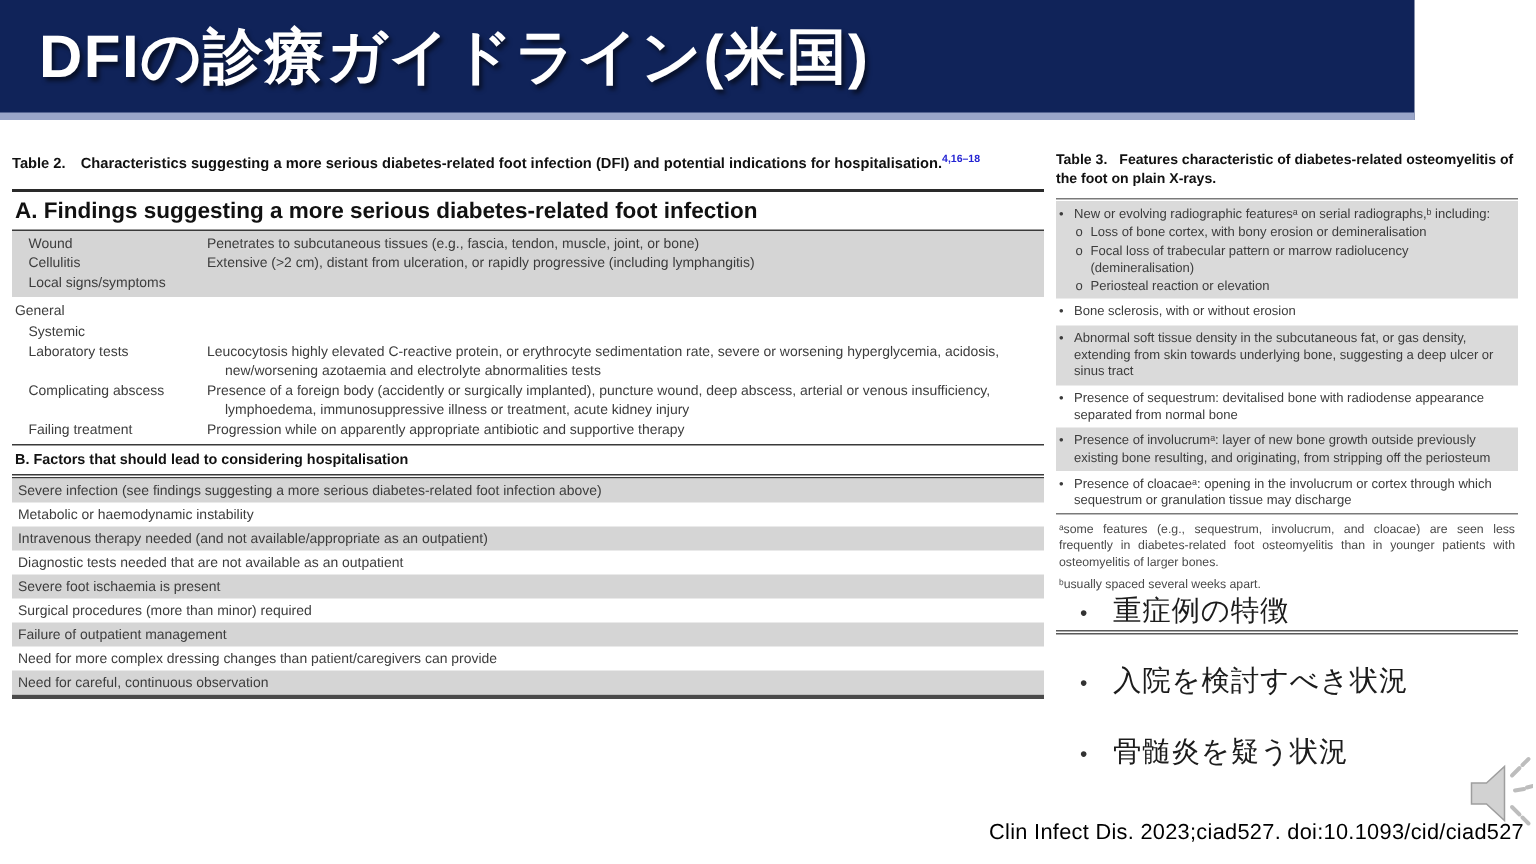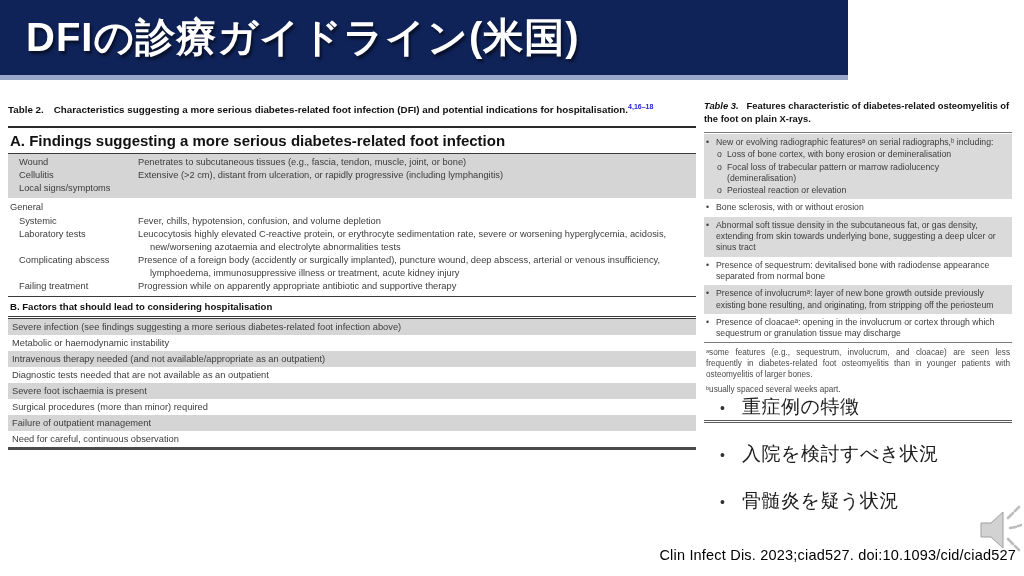--- a/index.html
+++ b/index.html
@@ -1,20 +1,20 @@
 <!DOCTYPE html>
 <html><head>
 <meta charset="utf-8">
 <style>
   * { margin:0; padding:0; box-sizing:border-box; }
   body { font-family:"Liberation Sans","DejaVu Sans",sans-serif; background:#888; }
   .slide { position:relative; width:1024px; height:576px; background:#ffffff; overflow:hidden; }
 
   
-  .header-band { position:absolute; top:0; left:0; width:848px; height:80px;
+  .header-band { position:absolute; top:0; left:0; width:943px; height:80px;
     background:#102359; border-bottom:5px solid #9AA6C9; display:flex; align-items:center; }
   .header-title { color:#ffffff; font-size:40px; font-weight:800; letter-spacing:1px;
     padding-left:26px; text-shadow:2px 3px 3px rgba(0,0,0,0.55); white-space:nowrap; }
 
   
   .table2 { position:absolute; left:8px; top:103px; width:688px; color:#3c3c3c; font-size:9.3px; }
   .t2-caption { font-weight:bold; color:#111; font-size:9.8px; margin-bottom:11px; }
   .t2-caption .cap-label { margin-right:10px; }
   .t2-ref { color:#2323d3; font-size:7px; vertical-align:super; font-weight:bold; }
   .t2-body { border-top:2px solid #2a2a2a; }
@@ -28,21 +28,21 @@
   .t2row { display:flex; line-height:13px; }
   .t2label { flex:0 0 130px; padding-left:11px; }
   .t2desc { flex:1; padding-left:12px; text-indent:-12px; padding-right:4px; } 
   .t2b-list { border-bottom:3px solid #4a4a4a; }
   .t2b-item { padding:2.5px 4px; line-height:11px; }
   .t2b-item:nth-child(odd) { background:#d5d5d5; }
 
   
   .table3 { position:absolute; left:704px; top:100px; width:308px; color:#3c3c3c; font-size:8.7px; }
   .t3-caption { font-weight:bold; color:#111; font-size:9.4px; line-height:12.5px; margin-bottom:7px; }
-  .t3-caption .cap-label { margin-right:8px;font-style:italic; }
+  .t3-caption .cap-label { margin-right:8px; }
   .t3-list { border-top:1px solid #7a7a7a; padding-top:1px; }
   .t3item { display:flex; padding:3px 3px 3px 2px; line-height:11.3px; }
   .t3item:nth-child(odd) { background:#dadada; }
   .t3marker { flex:0 0 10px; text-align:left; }
   .t3textcol { flex:1; }
   .t3sub { display:flex; margin-top:1px; }
   .t3submarker { flex:0 0 11px; padding-left:1px; }
   .t3subtext { flex:1; }
   .t3-footnotes { border-top:1px solid #7a7a7a; border-bottom:3px double #5a5a5a;
     padding:5px 2px 7px 2px; font-size:8.2px; line-height:10.8px; color:#4a4a4a; text-align:justify; }
@@ -87,21 +87,20 @@
         </div>
         <div class="t2row">
           <span class="t2label">Local signs/symptoms</span>
         </div>
       </div>
 
       <div class="t2group">
         <div class="t2group-label">General</div>
         <div class="t2row">
           <span class="t2label">Systemic</span>
-          <div class="t2desc">Fever, chills, hypotension, confusion, and volume depletion</div>
         </div>
         <div class="t2row">
           <span class="t2label">Laboratory tests</span>
           <div class="t2desc">Leucocytosis highly elevated C-reactive protein, or erythrocyte sedimentation rate, severe or worsening hyperglycemia, acidosis, new/worsening azotaemia and electrolyte abnormalities tests</div>
         </div>
         <div class="t2row">
           <span class="t2label">Complicating abscess</span>
           <div class="t2desc">Presence of a foreign body (accidently or surgically implanted), puncture wound, deep abscess, arterial or venous insufficiency, lymphoedema, immunosuppressive illness or treatment, acute kidney injury</div>
         </div>
         <div class="t2row">
@@ -112,20 +111,21 @@
 
       <div class="t2-secB-header">B. Factors that should lead to considering hospitalisation</div>
       <div class="t2b-list">
         <div class="t2b-item">Severe infection (see findings suggesting a more serious diabetes-related foot infection above)</div>
         <div class="t2b-item">Metabolic or haemodynamic instability</div>
         <div class="t2b-item">Intravenous therapy needed (and not available/appropriate as an outpatient)</div>
         <div class="t2b-item">Diagnostic tests needed that are not available as an outpatient</div>
         <div class="t2b-item">Severe foot ischaemia is present</div>
         <div class="t2b-item">Surgical procedures (more than minor) required</div>
         <div class="t2b-item">Failure of outpatient management</div>
+        <div class="t2b-item">Need for more complex dressing changes than patient/caregivers can provide</div>
         <div class="t2b-item">Need for careful, continuous observation</div>
       </div>
     </div>
   </div>
 
   <div class="table3">
     <div class="t3-caption">
       <span class="cap-label">Table 3.</span><span>Features characteristic of diabetes-related osteomyelitis of the foot on plain X-rays.</span>
     </div>
     <div class="t3-list">

